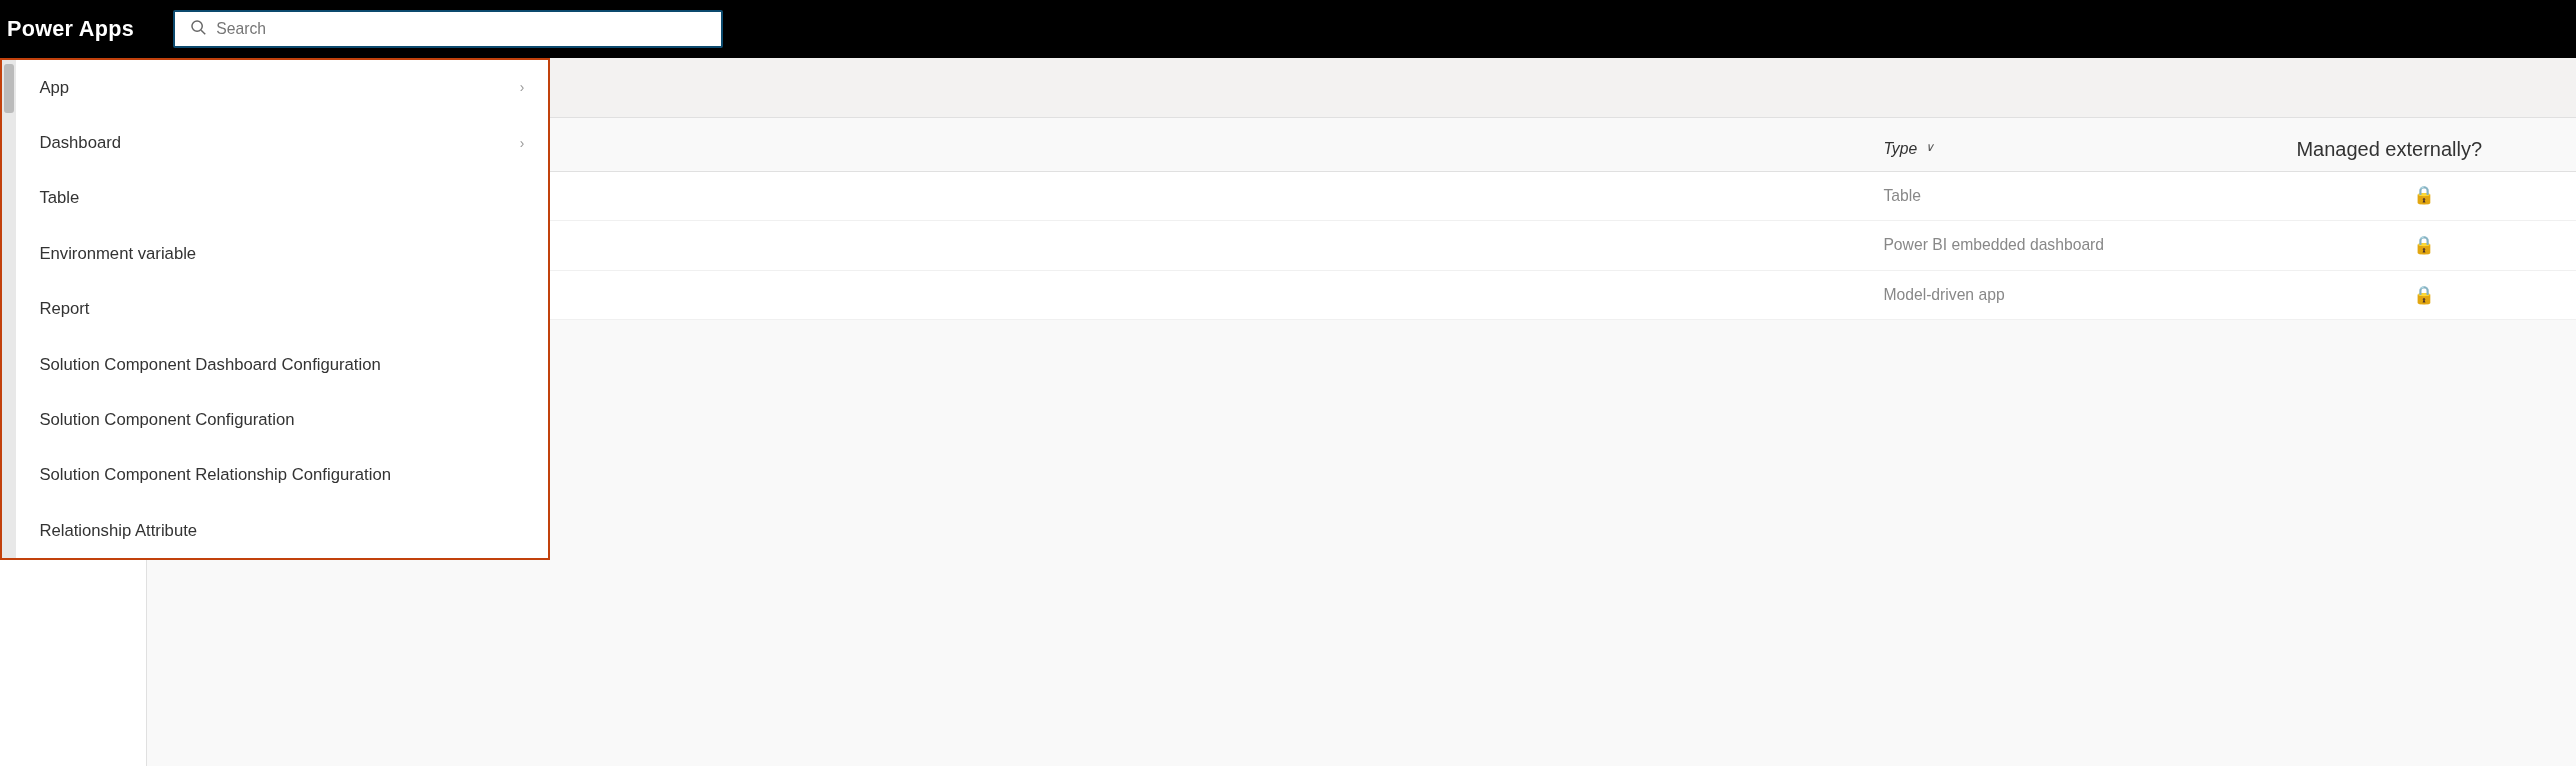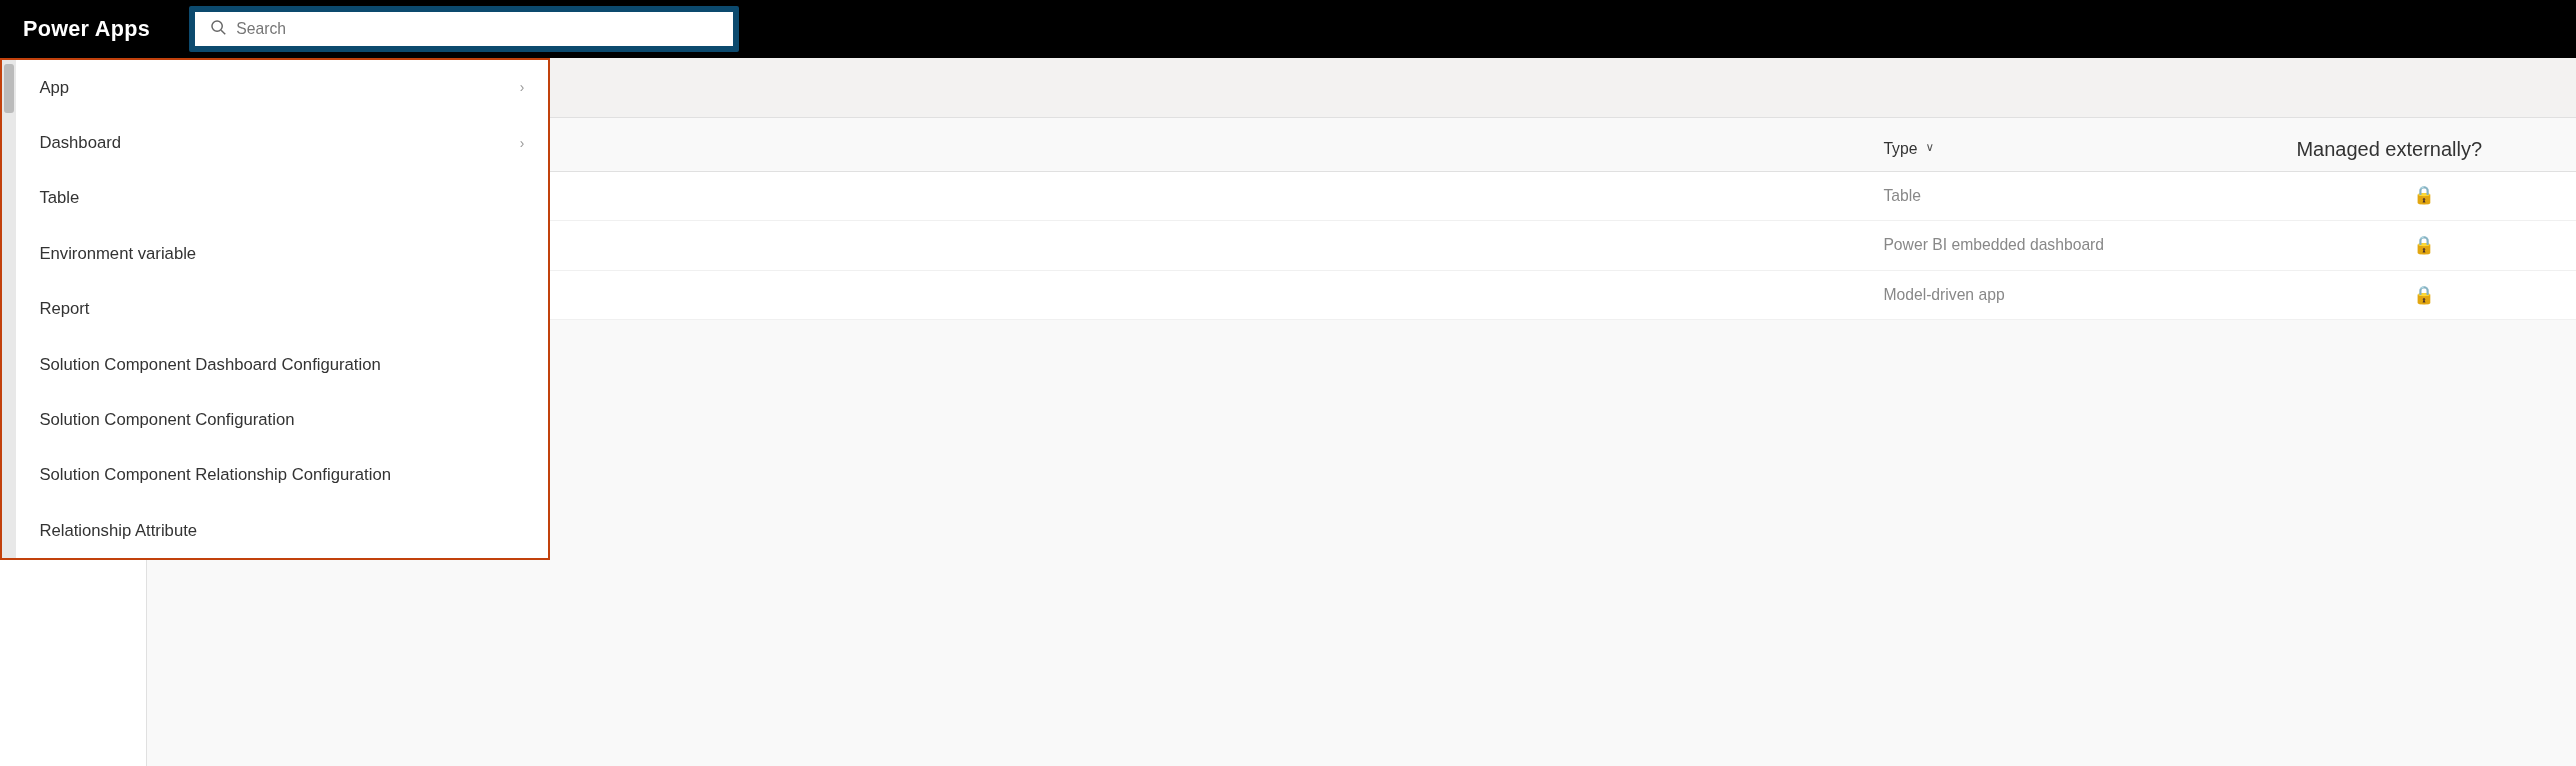--- a/index.html
+++ b/index.html
@@ -4,35 +4,35 @@
   <style>
     * { margin: 0; padding: 0; box-sizing: border-box; }
     body { font-family: 'Segoe UI', Arial, sans-serif; background: #f3f2f1; width: 2576px; height: 767px; overflow: hidden; display: flex; flex-direction: column; }
 
     
     .top-bar {
       background: #000;
       height: 58px;
       display: flex;
       align-items: center;
-      padding: 0 23px;
+      padding: 0 7px;
       flex-shrink: 0;
     }
     .top-bar-title {
       color: #fff;
       font-size: 21.6px;
       font-weight: 600;
       letter-spacing: 0.3px;
     }
     .top-bar-search {
       margin-left: 39px;
       display: flex;
       align-items: center;
       background: #fff;
-      border: 6px solid #0c4a6e;
+      border: 2px solid #0c4a6e;
       border-radius: 2px;
       padding: 5.9px 13.8px;
       width: 550px;
       gap: 9.8px;
     }
     .top-bar-search input {
       border: none;
       outline: none;
       font-size: 15.7px;
       color: #333;
@@ -143,21 +143,21 @@
     }
     .table-header-row {
       display: flex;
       align-items: center;
       padding: 9.8px 23.6px;
       background: #f9f9f9;
       border-bottom: 1px solid #e0e0e0;
     }
     .table-col-dots { width: 59px; }
     .table-col-name { flex: 1; font-size: 15.7px; color: #333; font-weight: 500; }
-    .table-col-type { width: 413px; font-size: 15.7px; color: #333; font-weight: 500; display: flex; align-items: flex-start; gap: 8px; }
+    .table-col-type { width: 413px; font-size: 15.7px; color: #333; font-weight: 500; display: flex; align-items: flex-start; gap: 8px; font-style: italic; }
     .table-col-managed { width: 256px; font-size: 20px; color: #333; font-weight: 500; }
 
     .table-row {
       display: flex;
       align-items: center;
       padding: 13.8px 23.6px;
       background: #fff;
       border-bottom: 1px solid #f0f0f0;
     }
     .row-dots {

